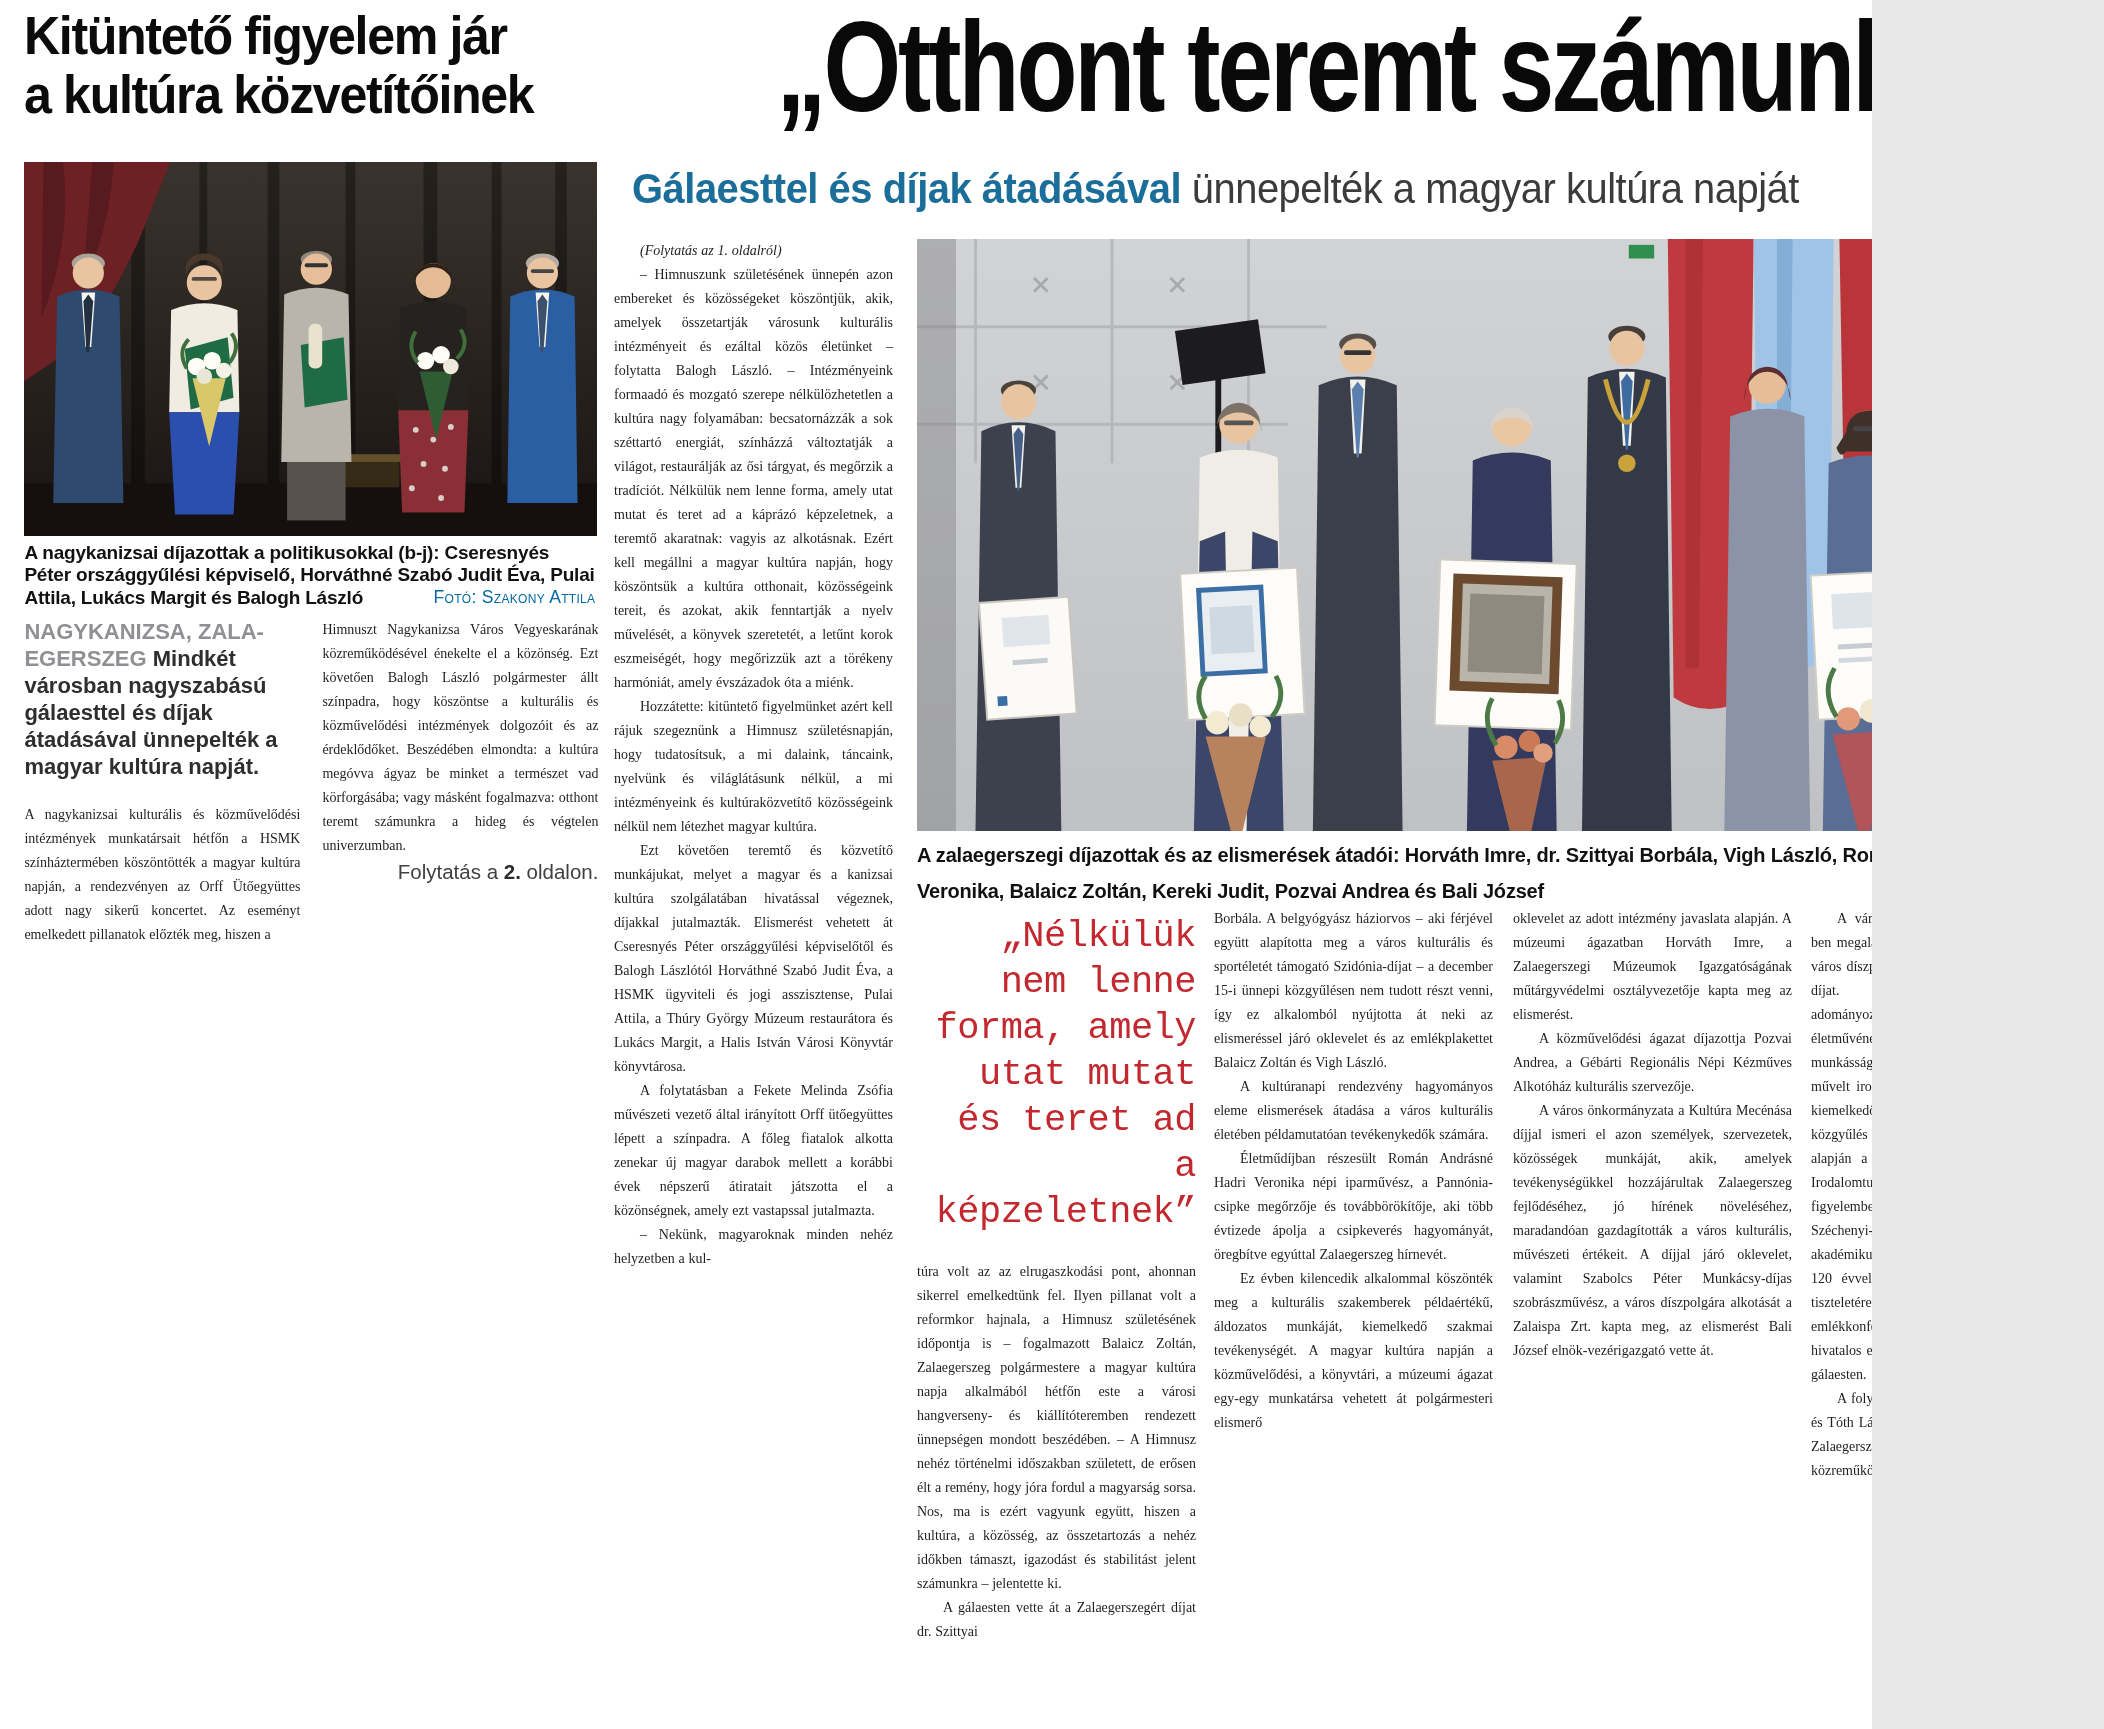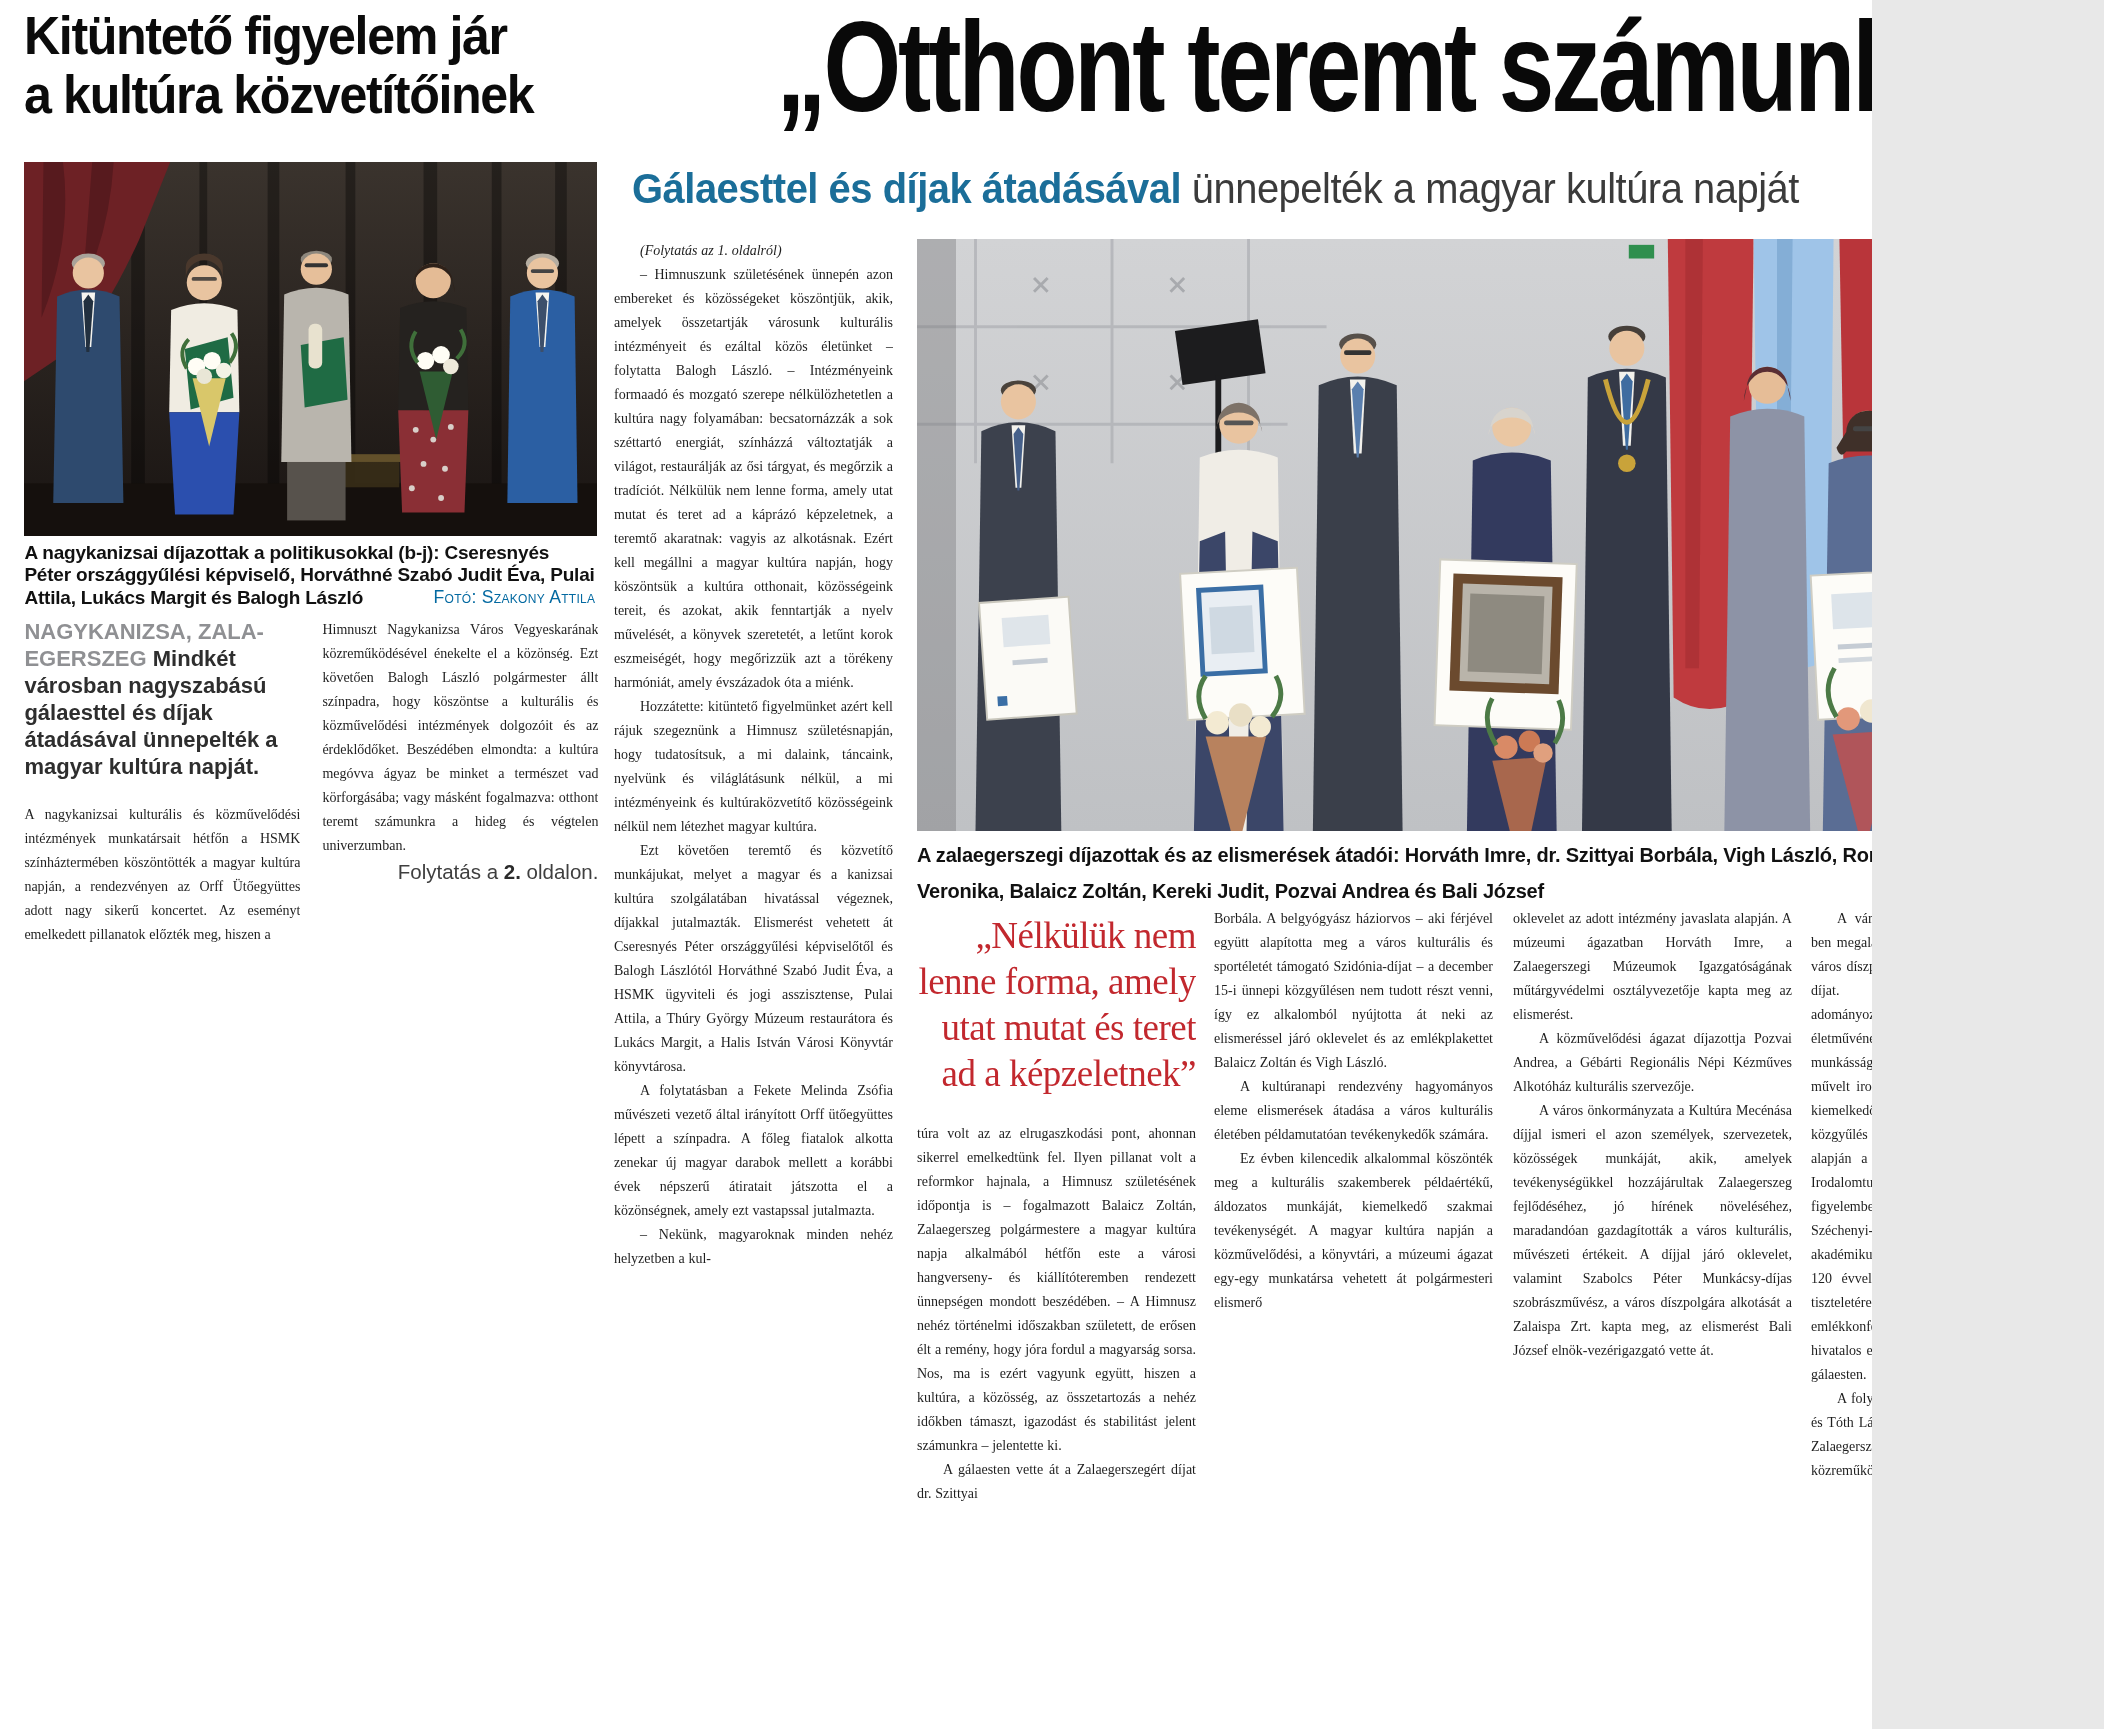--- a/index.html
+++ b/index.html
@@ -40,21 +40,21 @@
     letter-spacing:-0.5px;transform:scaleX(.95);transform-origin:0 0;white-space:nowrap;}
   .m-subhead .hl{font-weight:bold;color:#1b6e99;}
   #mainPhoto{left:917px;top:239px;width:1173px;height:592px;}
   #mainCaption{left:917px;top:837px;width:1173px;font-size:20px;line-height:36px;}
   .mcol{position:absolute;width:279px;overflow:hidden;}
   #mcol1{left:614px;top:239px;height:1482px;}
   #mcol2{left:917px;top:907px;height:817px;}
   #mcol3{left:1214px;top:907px;height:817px;}
   #mcol4{left:1513px;top:907px;height:817px;}
   #mcol5{left:1811px;top:907px;height:817px;position:absolute;}
-  .pullquote{font-family:Liberation Serif, serif;font-size:37px;line-height:46px;
+  .pullquote{font-family:Liberation Mono, monospace;font-size:37px;line-height:46px;
     color:#c2282e;text-align:right;margin:5.9px 0 25px 0;letter-spacing:-0.5px;}
   .byline{position:absolute;right:0;bottom:3.9px;font-family:"Liberation Sans",sans-serif;
     font-weight:bold;font-size:21.5px;color:#4c1d95;background:#fff;padding-left:7.8px;}
 </style>
 </head>
 <body>
 
 <div class="page">
 
   <section>
@@ -355,20 +355,21 @@
       <div class="pullquote">„Nélkülük nem lenne forma, amely utat mutat és teret ad a képzeletnek”</div>
       <div>
           <p class="para ">túra volt az az elrugaszkodási pont, ahonnan sikerrel emelkedtünk fel. Ilyen pillanat volt a reformkor hajnala, a Himnusz születésének időpontja is – fogalmazott Balaicz Zoltán, Zalaegerszeg polgármestere a magyar kultúra napja alkalmából hétfőn este a városi hangverseny- és kiállítóteremben rendezett ünnepségen mondott beszédében. – A Himnusz nehéz történelmi időszakban született, de erősen élt a remény, hogy jóra fordul a magyarság sorsa. Nos, ma is ezért vagyunk együtt, hiszen a kultúra, a közösség, az összetartozás a nehéz időkben támaszt, igazodást és stabilitást jelent számunkra – jelentette ki.</p>
           <p class="para ind">A gálaesten vette át a Zalaegerszegért díjat dr. Szittyai</p>
         </div>
     </div>
     <div class="mcol" id="mcol3">
       <div>
           <p class="para ">Borbála. A belgyógyász háziorvos – aki férjével együtt alapította meg a város kulturális és sportéletét támogató Szidónia-díjat – a december 15-i ünnepi közgyűlésen nem tudott részt venni, így ez alkalomból nyújtotta át neki az elismeréssel járó oklevelet és az emlékplakettet Balaicz Zoltán és Vigh László.</p>
           <p class="para ind">A kultúranapi rendezvény hagyományos eleme elismerések átadása a város kulturális életében példamutatóan tevékenykedők számára.</p>
+          <p class="para ind">Életműdíjban részesült Román Andrásné Hadri Veronika népi iparművész, a Pannónia-csipke megőrzője és továbbörökítője, aki több évtizede ápolja a csipkeverés hagyományát, öregbítve egyúttal Zalaegerszeg hírnevét.</p>
           <p class="para ind">Ez évben kilencedik alkalommal köszönték meg a kulturális szakemberek példaértékű, áldozatos munkáját, kiemelkedő szakmai tevékenységét. A magyar kultúra napján a közművelődési, a könyvtári, a múzeumi ágazat egy-egy munkatársa vehetett át polgármesteri elismerő</p>
         </div>
     </div>
     <div class="mcol" id="mcol4">
       <div>
           <p class="para ">oklevelet az adott intézmény javaslata alapján. A múzeumi ágazatban Horváth Imre, a Zalaegerszegi Múzeumok Igazgatóságának műtárgyvédelmi osztályvezetője kapta meg az elismerést.</p>
           <p class="para ind">A közművelődési ágazat díjazottja Pozvai Andrea, a Gébárti Regionális Népi Kézműves Alkotóház kulturális szervezője.</p>
           <p class="para ind">A város önkormányzata a Kultúra Mecénása díjjal ismeri el azon személyek, szervezetek, közösségek munkáját, akik, amelyek tevékenységükkel hozzájárultak Zalaegerszeg fejlődéséhez, jó hírének növeléséhez, maradandóan gazdagították a város kulturális, művészeti értékeit. A díjjal járó oklevelet, valamint Szabolcs Péter Munkácsy-díjas szobrászművész, a város díszpolgára alkotását a Zalaispa Zrt. kapta meg, az elismerést Bali József elnök-vezérigazgató vette át.</p>
         </div>
     </div>

